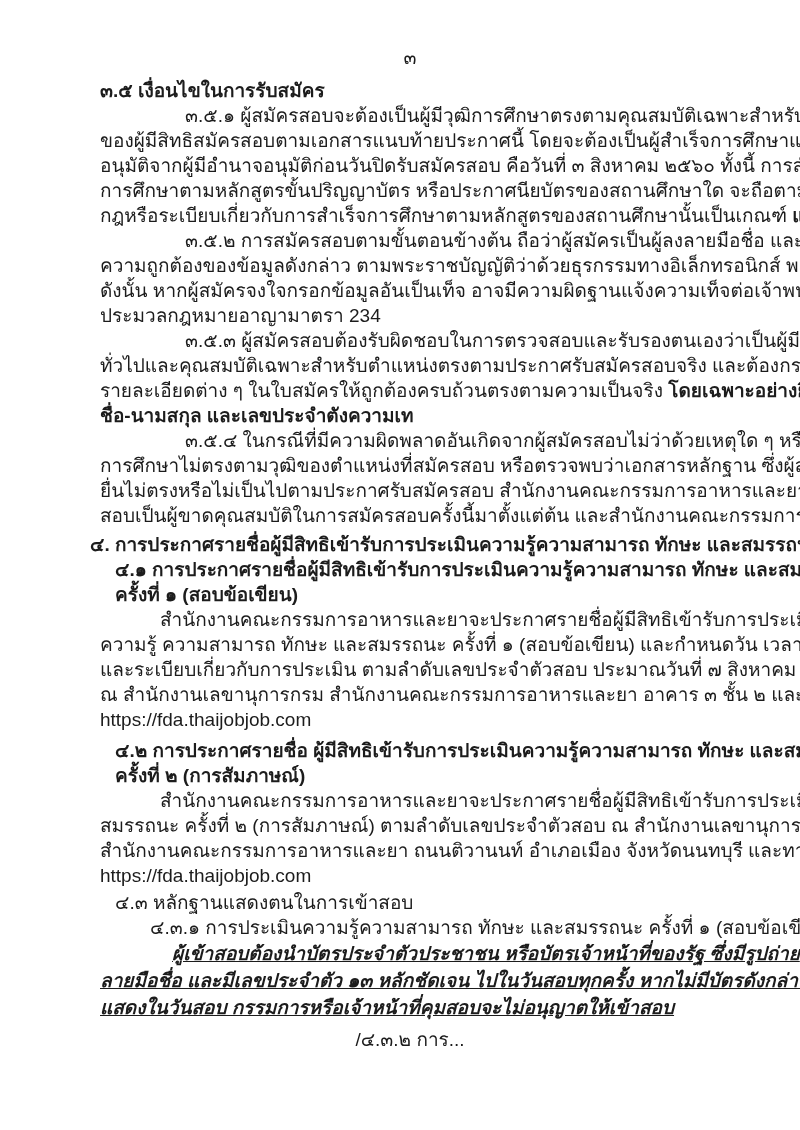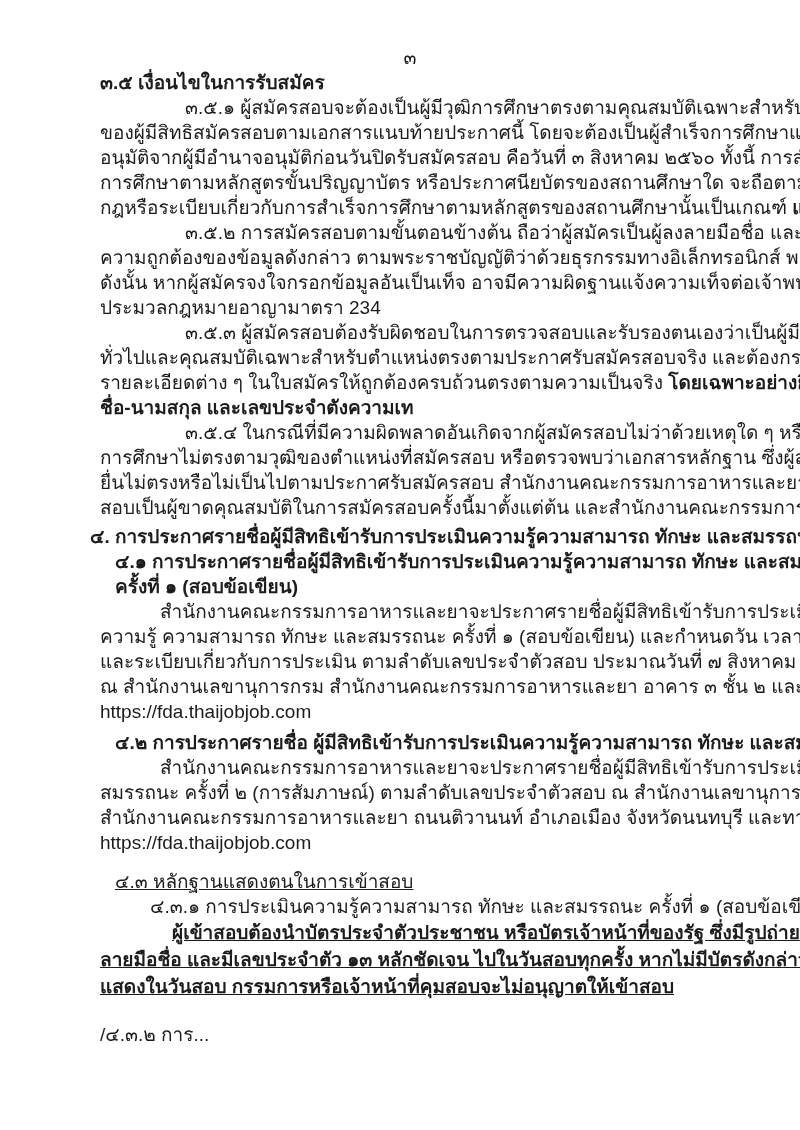--- a/index.html
+++ b/index.html
@@ -13,32 +13,32 @@
     font-family:"Liberation Sans","DejaVu Sans",sans-serif;
     font-size:19px;
     line-height:25px;
     color:#1c1c1c;
     overflow:hidden;
   }
   .page-number{text-align:center;line-height:25px;}
   .line{white-space:nowrap;}
   .b{font-weight:bold;}
   .h{font-weight:bold;}
-  .h35{}
+  .h35{margin-top:8px;}
   .ind{padding-left:85px;}
   .ind72{padding-left:72px;}
   .ind60{padding-left:60px;}
   .ind50{padding-left:50px;}
   .ind15{padding-left:15px;}
   .hang{margin-left:-10px;font-weight:bold;}
   .sec4{margin-top:4px;}
   .s42h{margin-top:6px;}
-  .s43h{margin-top:14px;text-decoration:underline;}
-  .uline{font-weight:bold;text-decoration:underline;line-height:27px;}
-  .footer{margin-top:22px;text-align:left;}
+  .s43h{margin-top:2px;}
+  .uline{font-weight:bold;text-decoration:underline;line-height:27px;font-style:italic;}
+  .footer{margin-top:6px;text-align:center;}
 </style>
 </head>
 <body>
 
 <div class="page">
 
   <div class="page-number">๓</div>
 
   <div class="line h h35">๓.๕  เงื่อนไขในการรับสมัคร</div>
 
@@ -68,20 +68,21 @@
   <div class="line h ind15">๔.๑ การประกาศรายชื่อผู้มีสิทธิเข้ารับการประเมินความรู้ความสามารถ ทักษะ และสมรรถนะ</div>
   <div class="line h ind15">ครั้งที่ ๑ (สอบข้อเขียน)</div>
 
   <div class="line ind60">สำนักงานคณะกรรมการอาหารและยาจะประกาศรายชื่อผู้มีสิทธิเข้ารับการประเมิน</div>
   <div class="line">ความรู้ ความสามารถ ทักษะ และสมรรถนะ ครั้งที่ ๑ (สอบข้อเขียน) และกำหนดวัน เวลา สถานที่</div>
   <div class="line">และระเบียบเกี่ยวกับการประเมิน  ตามลำดับเลขประจำตัวสอบ  ประมาณวันที่ ๗ สิงหาคม ๒๕๖๐</div>
   <div class="line">ณ สำนักงานเลขานุการกรม สำนักงานคณะกรรมการอาหารและยา อาคาร ๓ ชั้น ๒ และทางเว็บไซต์</div>
   <div class="line">https://fda.thaijobjob.com</div>
 
   <div class="line h ind15 s42h">๔.๒ การประกาศรายชื่อ ผู้มีสิทธิเข้ารับการประเมินความรู้ความสามารถ ทักษะ และสมรรถนะ</div>
+  <div class="line h ind15">ครั้งที่ ๒ (การสัมภาษณ์)</div>
 
   <div class="line ind60">สำนักงานคณะกรรมการอาหารและยาจะประกาศรายชื่อผู้มีสิทธิเข้ารับการประเมิน</div>
   <div class="line">สมรรถนะ ครั้งที่ ๒ (การสัมภาษณ์) ตามลำดับเลขประจำตัวสอบ ณ สำนักงานเลขานุการกรม</div>
   <div class="line">สำนักงานคณะกรรมการอาหารและยา ถนนติวานนท์ อำเภอเมือง จังหวัดนนทบุรี และทางเว็บไซต์</div>
   <div class="line">https://fda.thaijobjob.com</div>
 
   <div class="line ind15 s43h">๔.๓  หลักฐานแสดงตนในการเข้าสอบ</div>
   <div class="line ind50">๔.๓.๑ การประเมินความรู้ความสามารถ ทักษะ และสมรรถนะ ครั้งที่ ๑ (สอบข้อเขียน)</div>
 
   <div class="line uline ind72">ผู้เข้าสอบต้องนำบัตรประจำตัวประชาชน หรือบัตรเจ้าหน้าที่ของรัฐ ซึ่งมีรูปถ่าย</div>

